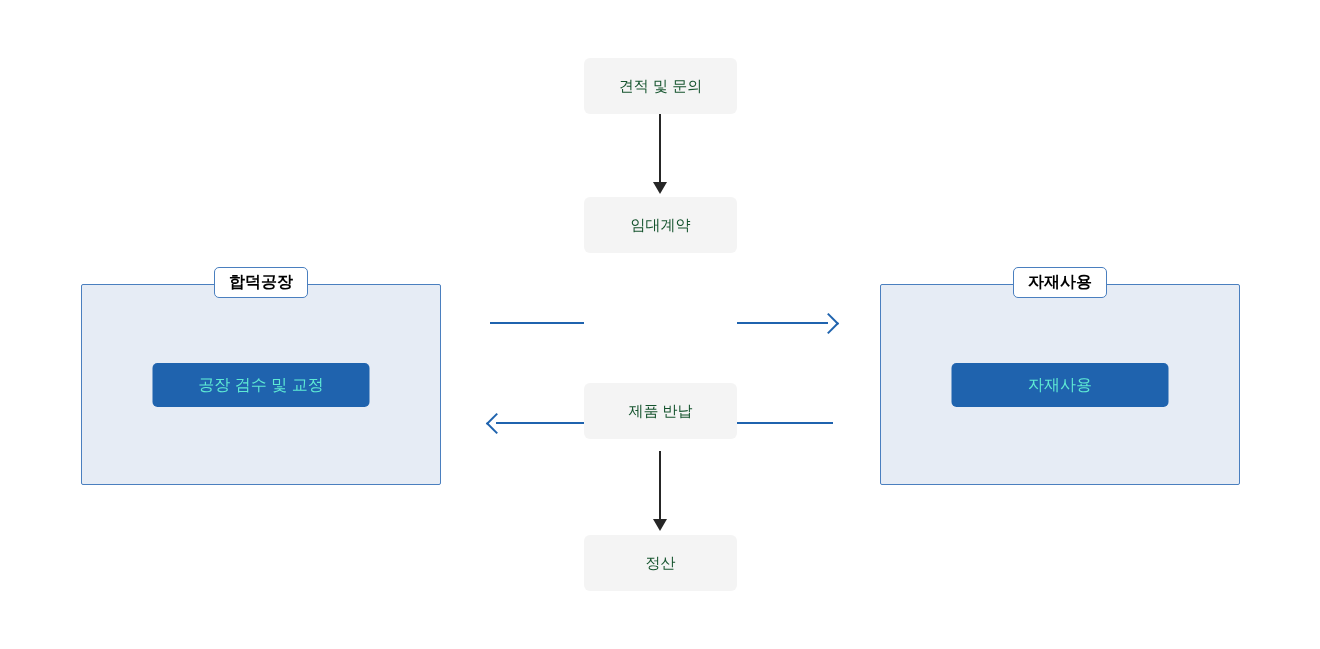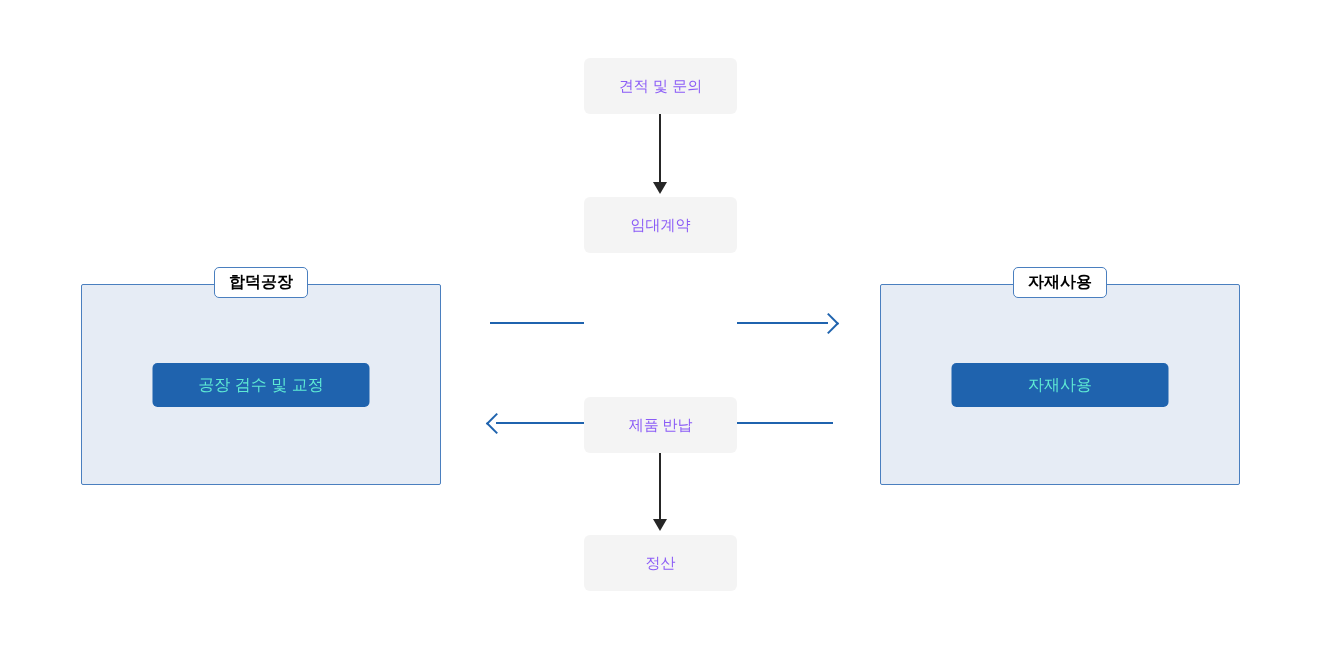--- a/index.html
+++ b/index.html
@@ -73,29 +73,29 @@
     position: absolute;
     left: 584px;
     width: 153px;
     height: 56px;
     background: #f4f4f4;
     border-radius: 6px;
     display: flex;
     align-items: center;
     justify-content: center;
     font-size: 15px;
-    color: #8b5cf6;
+    color: #14532d;
     white-space: nowrap;
     box-sizing: border-box;
     z-index: 3;
   }
   .step-box.s0 { top: 58px;  }
   .step-box.s1 { top: 197px; }
   .step-box.s2 { top: 295px; }
-  .step-box.s3 { top: 397px; font-family: Liberation Serif, serif; }
+  .step-box.s3 { top: 383px; }
   .step-box.s4 { top: 535px; }
 
   
   .v-line {
     position: absolute;
     width: 2px;
     background: #262626;
     z-index: 1;
   }
   .v-arrowhead {

